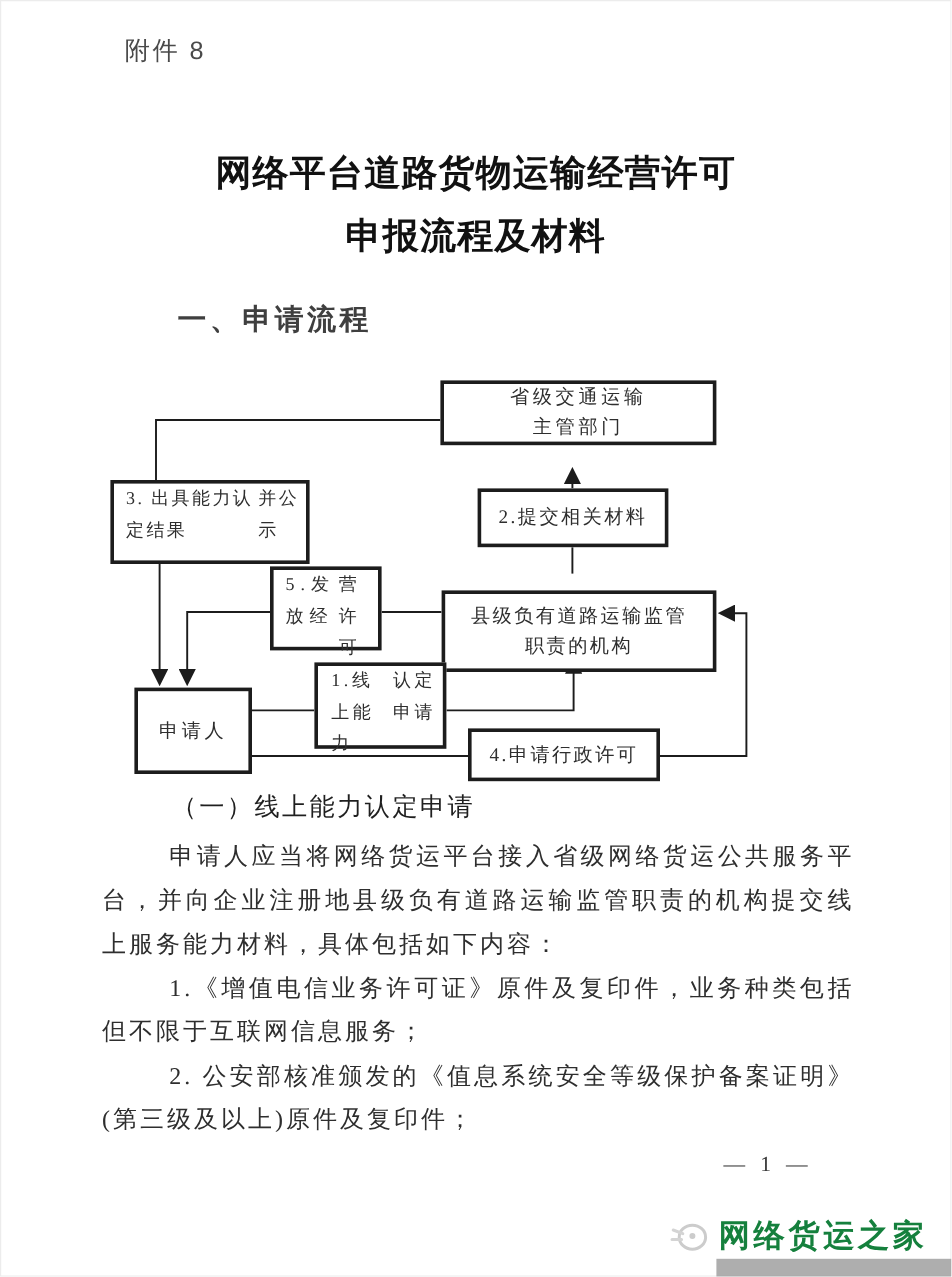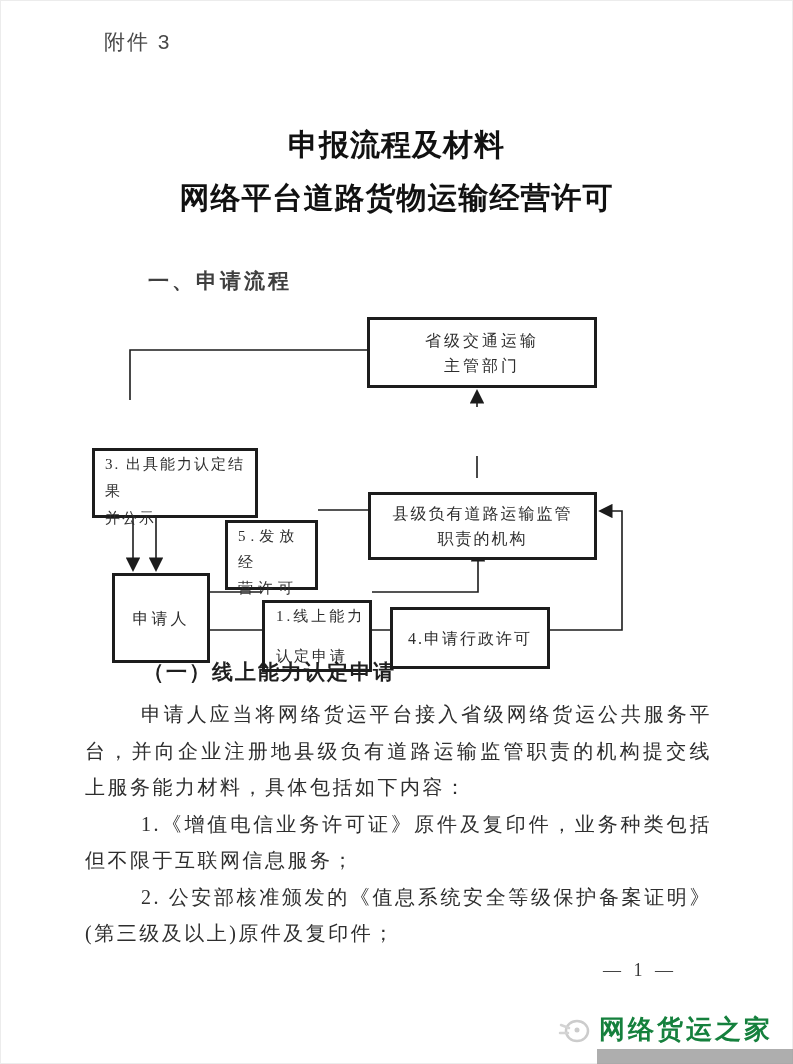--- a/index.html
+++ b/index.html
@@ -4,61 +4,61 @@
 <style>
   html,body{margin:0;padding:0;background:#ffffff;}
   body{width:793px;height:1064px;font-family:"Liberation Serif","DejaVu Serif",serif;}
   .page{position:relative;width:793px;height:1064px;background:#fff;overflow:hidden;box-shadow:inset 0 0 0 1px #ececec;color:#2b2b2b;}
 
   .attachment{position:absolute;left:104px;top:28px;font-size:21px;color:#4a4a4a;letter-spacing:2px;font-family:"Liberation Sans","DejaVu Sans",sans-serif;}
 
   .title{position:absolute;left:0;top:118px;width:100%;margin:0;text-align:center;font-size:30px;font-weight:bold;color:#111;line-height:53px;letter-spacing:1px;}
   .title .tl{display:block;}
 
-  .sec1{position:absolute;left:148px;top:267px;font-size:21px;font-weight:600;color:#3f3f3f;letter-spacing:3px;font-family:Liberation Mono, monospace;}
+  .sec1{position:absolute;left:148px;top:250px;font-size:24px;font-weight:600;color:#3f3f3f;letter-spacing:3px;font-family:Liberation Mono, monospace;}
 
   
   .flow{position:absolute;left:0;top:300px;width:793px;height:365px;}
   .flow svg{position:absolute;left:0;top:0;}
   .fbox{position:absolute;border:3px solid #1c1c1c;background:#fff;box-sizing:border-box;font-size:16px;color:#2e2e2e;line-height:25px;}
   .fbox.center{display:flex;flex-direction:column;align-items:center;justify-content:center;text-align:center;}
-  .fbox.leftal{display:flex;flex-direction:column;justify-content:space-between;text-align:left;margin-top:48px;}
+  .fbox.leftal{display:flex;flex-direction:row;justify-content:space-between;text-align:left;}
   .fbox span{display:block;}
-  .b-provincial{left:367px;top:17px;width:230px;height:71px;letter-spacing:3px;}
+  .b-provincial{left:367px;top:17px;width:230px;height:54px;letter-spacing:3px;}
   .b-submit{left:398px;top:107px;width:159px;height:49px;letter-spacing:2px;}
   .b-result{left:92px;top:100px;width:166px;height:70px;padding-left:10px;padding-right:4px;font-size:15px;letter-spacing:2px;line-height:27px;}
   .b-issue{left:225px;top:172px;width:93px;height:70px;padding-left:10px;font-size:15px;letter-spacing:5px;line-height:26px;}
   .b-county{left:368px;top:192px;width:229px;height:68px;letter-spacing:2px;}
   .b-online{left:262px;top:252px;width:110px;height:72px;padding-left:11px;font-size:15px;letter-spacing:3px;line-height:26px;}
-  .b-applicant{left:112px;top:273px;width:98px;height:90px;letter-spacing:3px;}
-  .b-apply{left:390px;top:307px;width:160px;height:62px;letter-spacing:2px;}
+  .b-applicant{left:112px;top:273px;width:98px;height:72px;letter-spacing:3px;}
+  .b-apply{left:390px;top:307px;width:160px;height:44px;letter-spacing:2px;}
 
   
   .bodytext{position:absolute;left:85px;top:658px;width:627px;}
-  .subhead{font-size:21px;font-weight:bold;color:#1f1f1f;letter-spacing:2px;padding-left:58px;margin-bottom:10px;}
+  .subhead{font-size:21px;font-weight:normal;color:#1f1f1f;letter-spacing:2px;padding-left:58px;margin-bottom:10px;}
   .para{margin:0;font-size:20px;color:#2e2e2e;line-height:36.5px;letter-spacing:2.5px;text-align:justify;text-indent:56px;font-family:Liberation Serif, serif;}
 
   .pagenum{position:absolute;left:592px;top:960px;width:96px;text-align:center;font-size:18px;color:#3a3a3a;letter-spacing:4px;}
 
   .footer{position:absolute;right:20px;bottom:17px;display:flex;align-items:center;gap:6px;color:#15803d;}
   .footer .logo{width:38px;height:30px;display:inline-block;}
   .footer .wmtext{font-size:26px;font-weight:bold;letter-spacing:3px;font-family:"Liberation Sans","DejaVu Sans",sans-serif;}
 
   .bottom-bar{position:absolute;left:597px;top:1049px;width:196px;height:15px;background:#9a9a9a;opacity:.8;}
 </style>
 </head>
 <body>
 
 <div class="page">
 
-  <div class="attachment">附件 3</div>
+  <div class="attachment">附件 8</div>
 
   <h1 class="title">
+    <span class="tl">网络平台道路货物运输经营许可</span>
     <span class="tl">申报流程及材料</span>
-    <span class="tl">网络平台道路货物运输经营许可</span>
   </h1>
 
   <div class="sec1">一、申请流程</div>
 
   <div class="flow">
     <svg width="793" height="365" viewBox="0 0 793 365">
       <defs>
         <marker id="arrow" viewBox="0 0 10 10" refX="8" refY="5" markerWidth="9" markerHeight="9" orient="auto-start-reverse">
           <path d="M0,0 L10,5 L0,10 z" fill="#1c1c1c"></path>
         </marker>
@@ -75,20 +75,23 @@
         <line x1="210" y1="330" x2="390" y2="330"></line>
         <polyline points="550,330 622,330 622,211 601,211" marker-end="url(#arrow)"></polyline>
       </g>
     </svg>
 
     <div class="fbox center b-provincial">
       <span>省级交通运输</span>
       <span>主管部门</span>
     </div>
 
+    <div class="fbox center b-submit">
+      <span>2.提交相关材料</span>
+    </div>
 
     <div class="fbox leftal b-result">
       <span>3. 出具能力认定结果</span>
       <span>并公示</span>
     </div>
 
     <div class="fbox leftal b-issue">
       <span>5.发放经</span>
       <span>营许可</span>
     </div>

